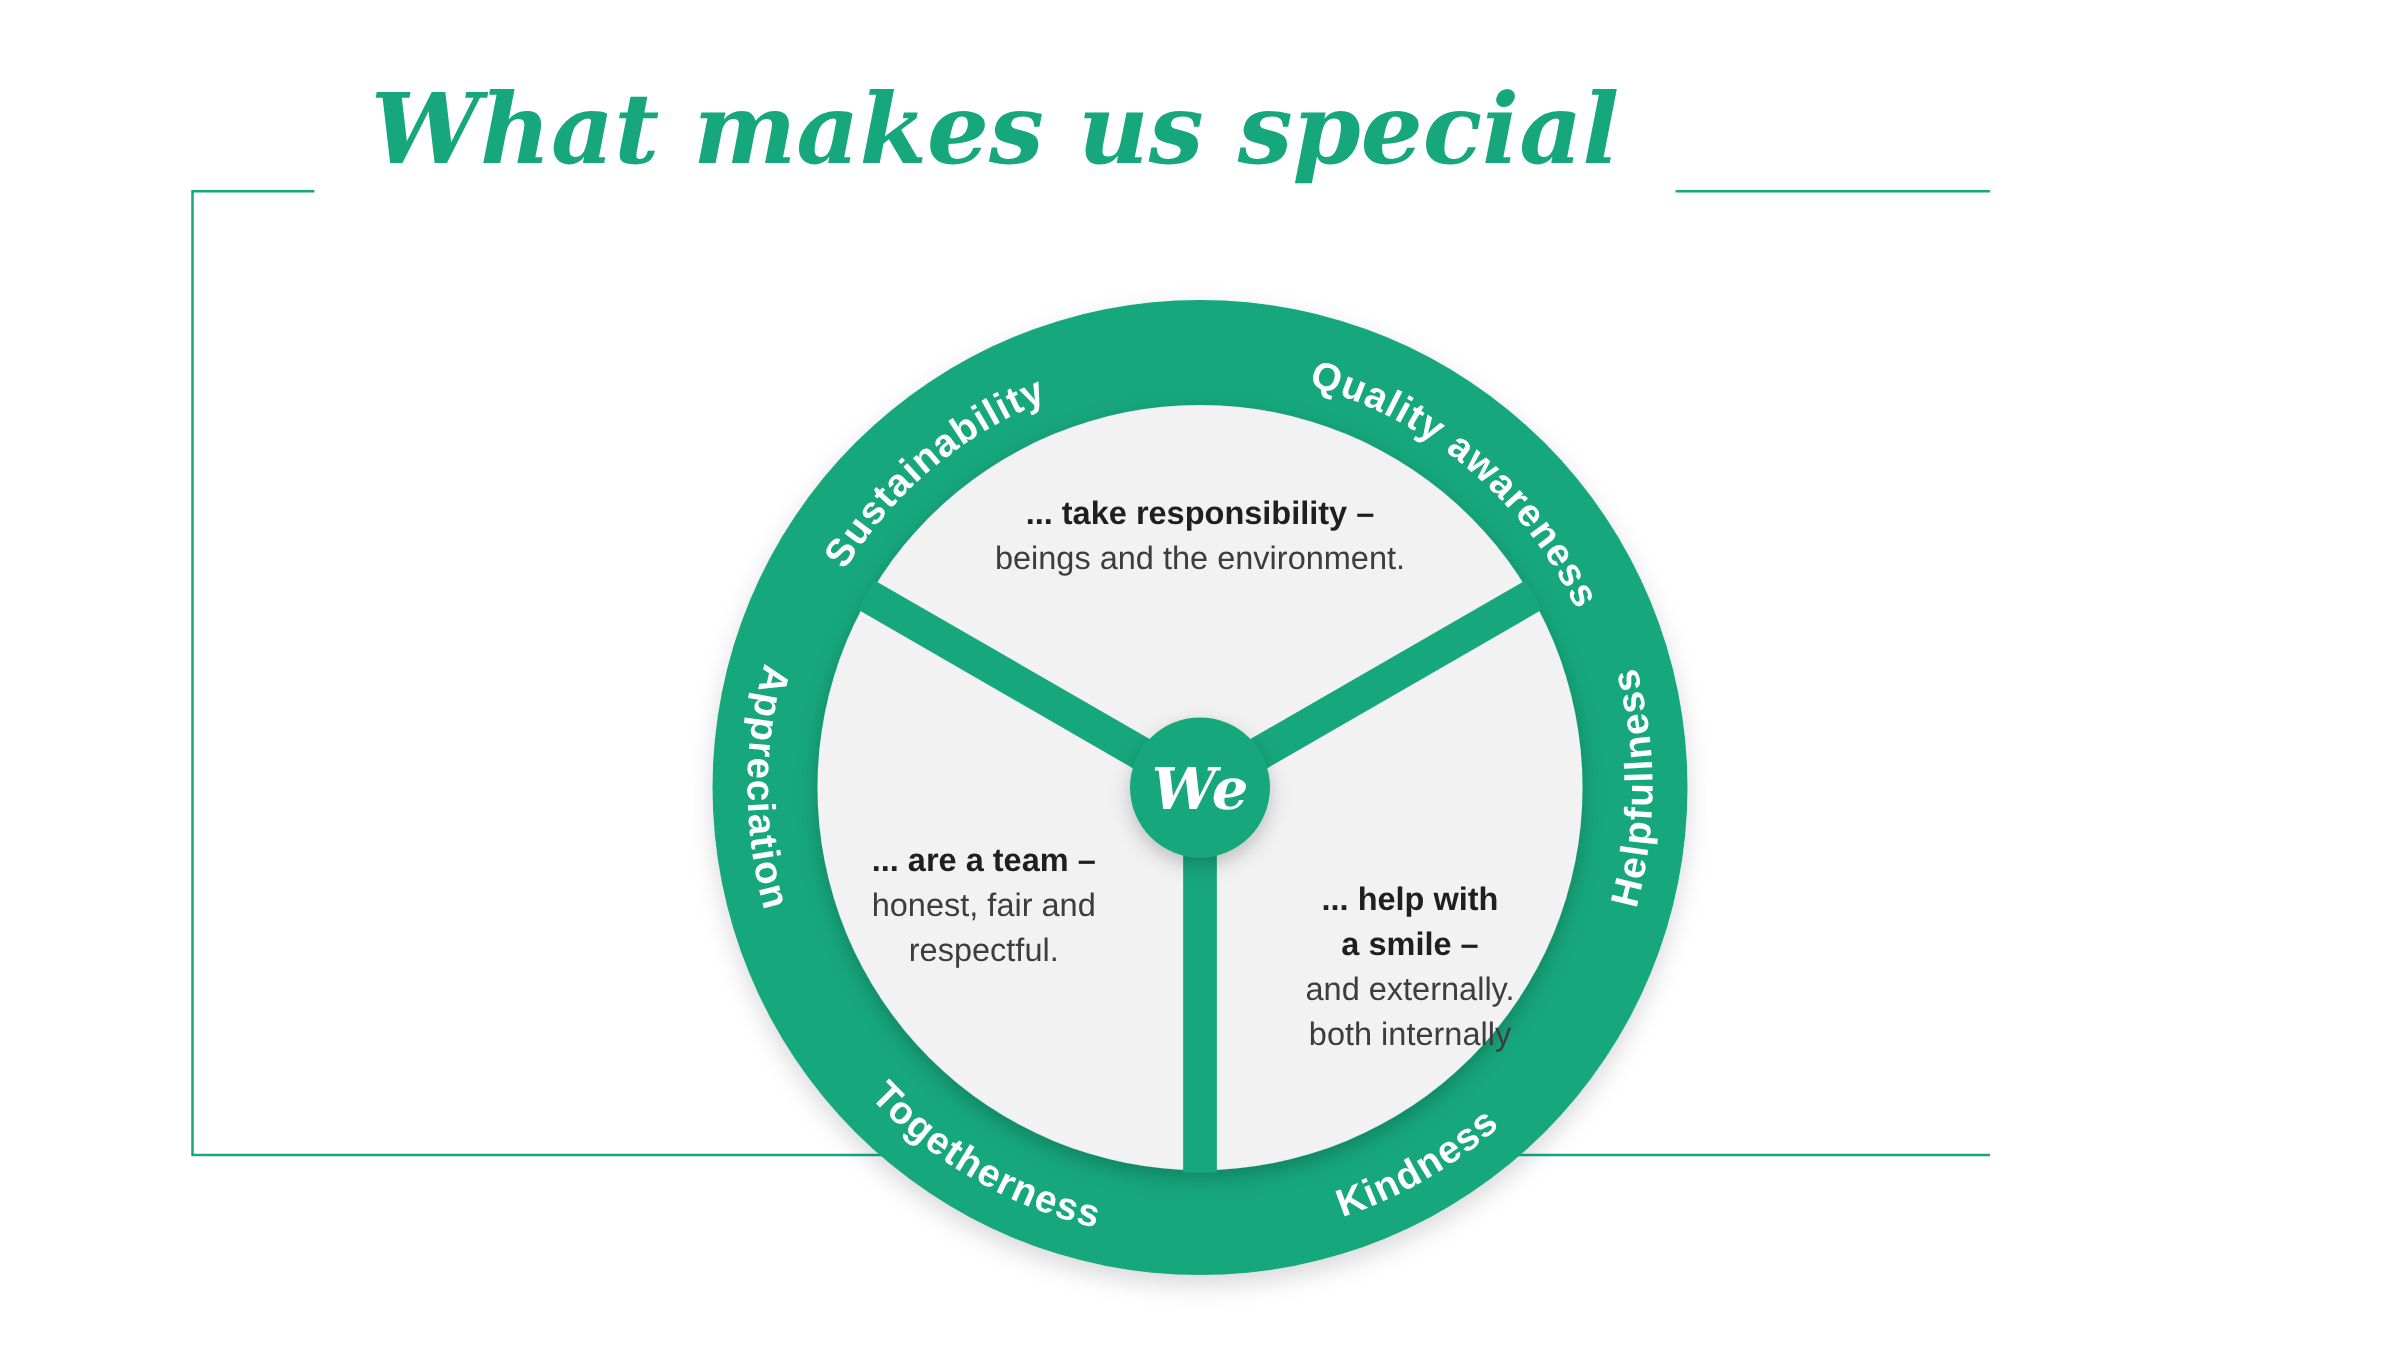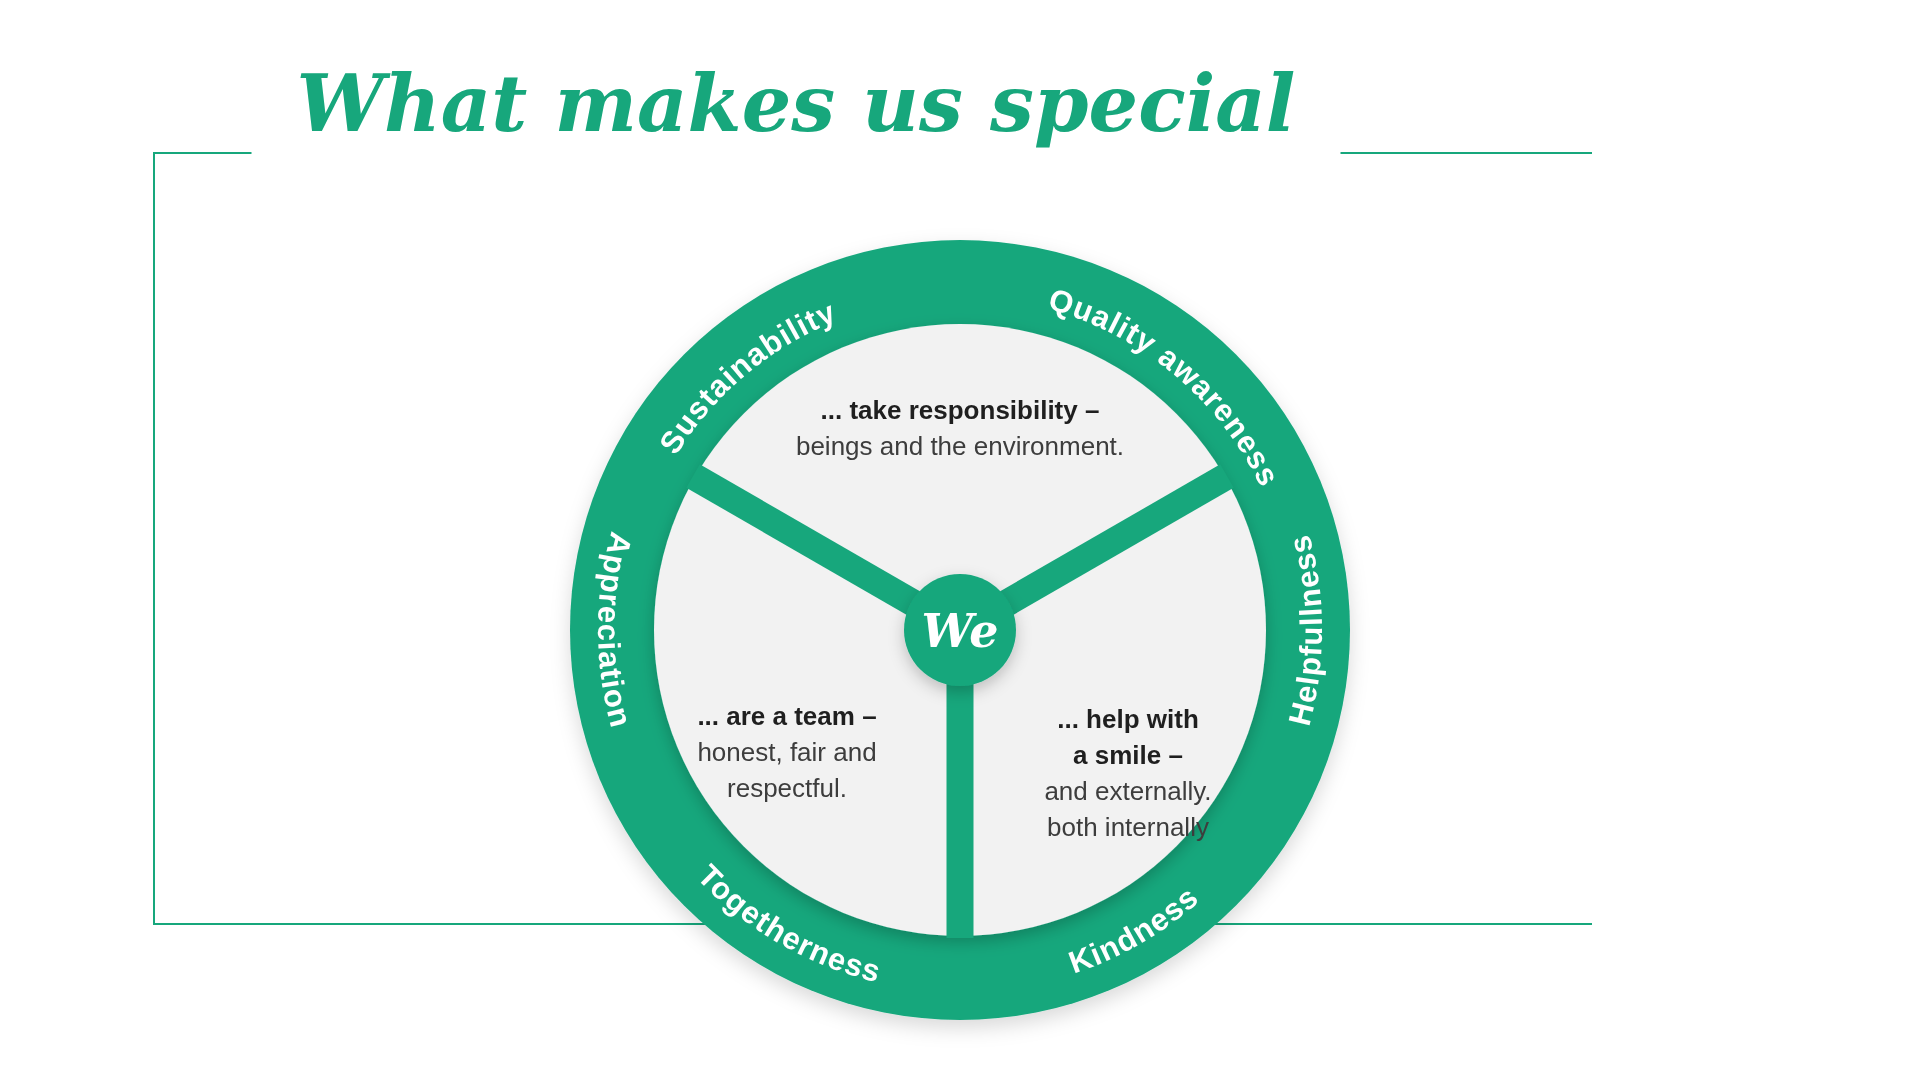--- a/index.html
+++ b/index.html
@@ -53,21 +53,21 @@
     text-align:center;
     font-size:26px;
     line-height:36px;
     color:#3d3d3d;
   }
   .seg-text .bold{
     font-weight:bold;
     color:#1f1f1f;
   }
   .seg-top{left:700px;top:392px;width:520px;}
-  .seg-left{left:617px;top:670px;width:340px;margin-top:28px;}
+  .seg-left{left:617px;top:670px;width:340px;}
   .seg-right{left:958px;top:656px;width:340px;margin-top:45px;}
 </style>
 </head>
 <body>
 
 <div id="stage">
 
   <div class="frame"></div>
 
   <div class="title">What makes us special</div>

